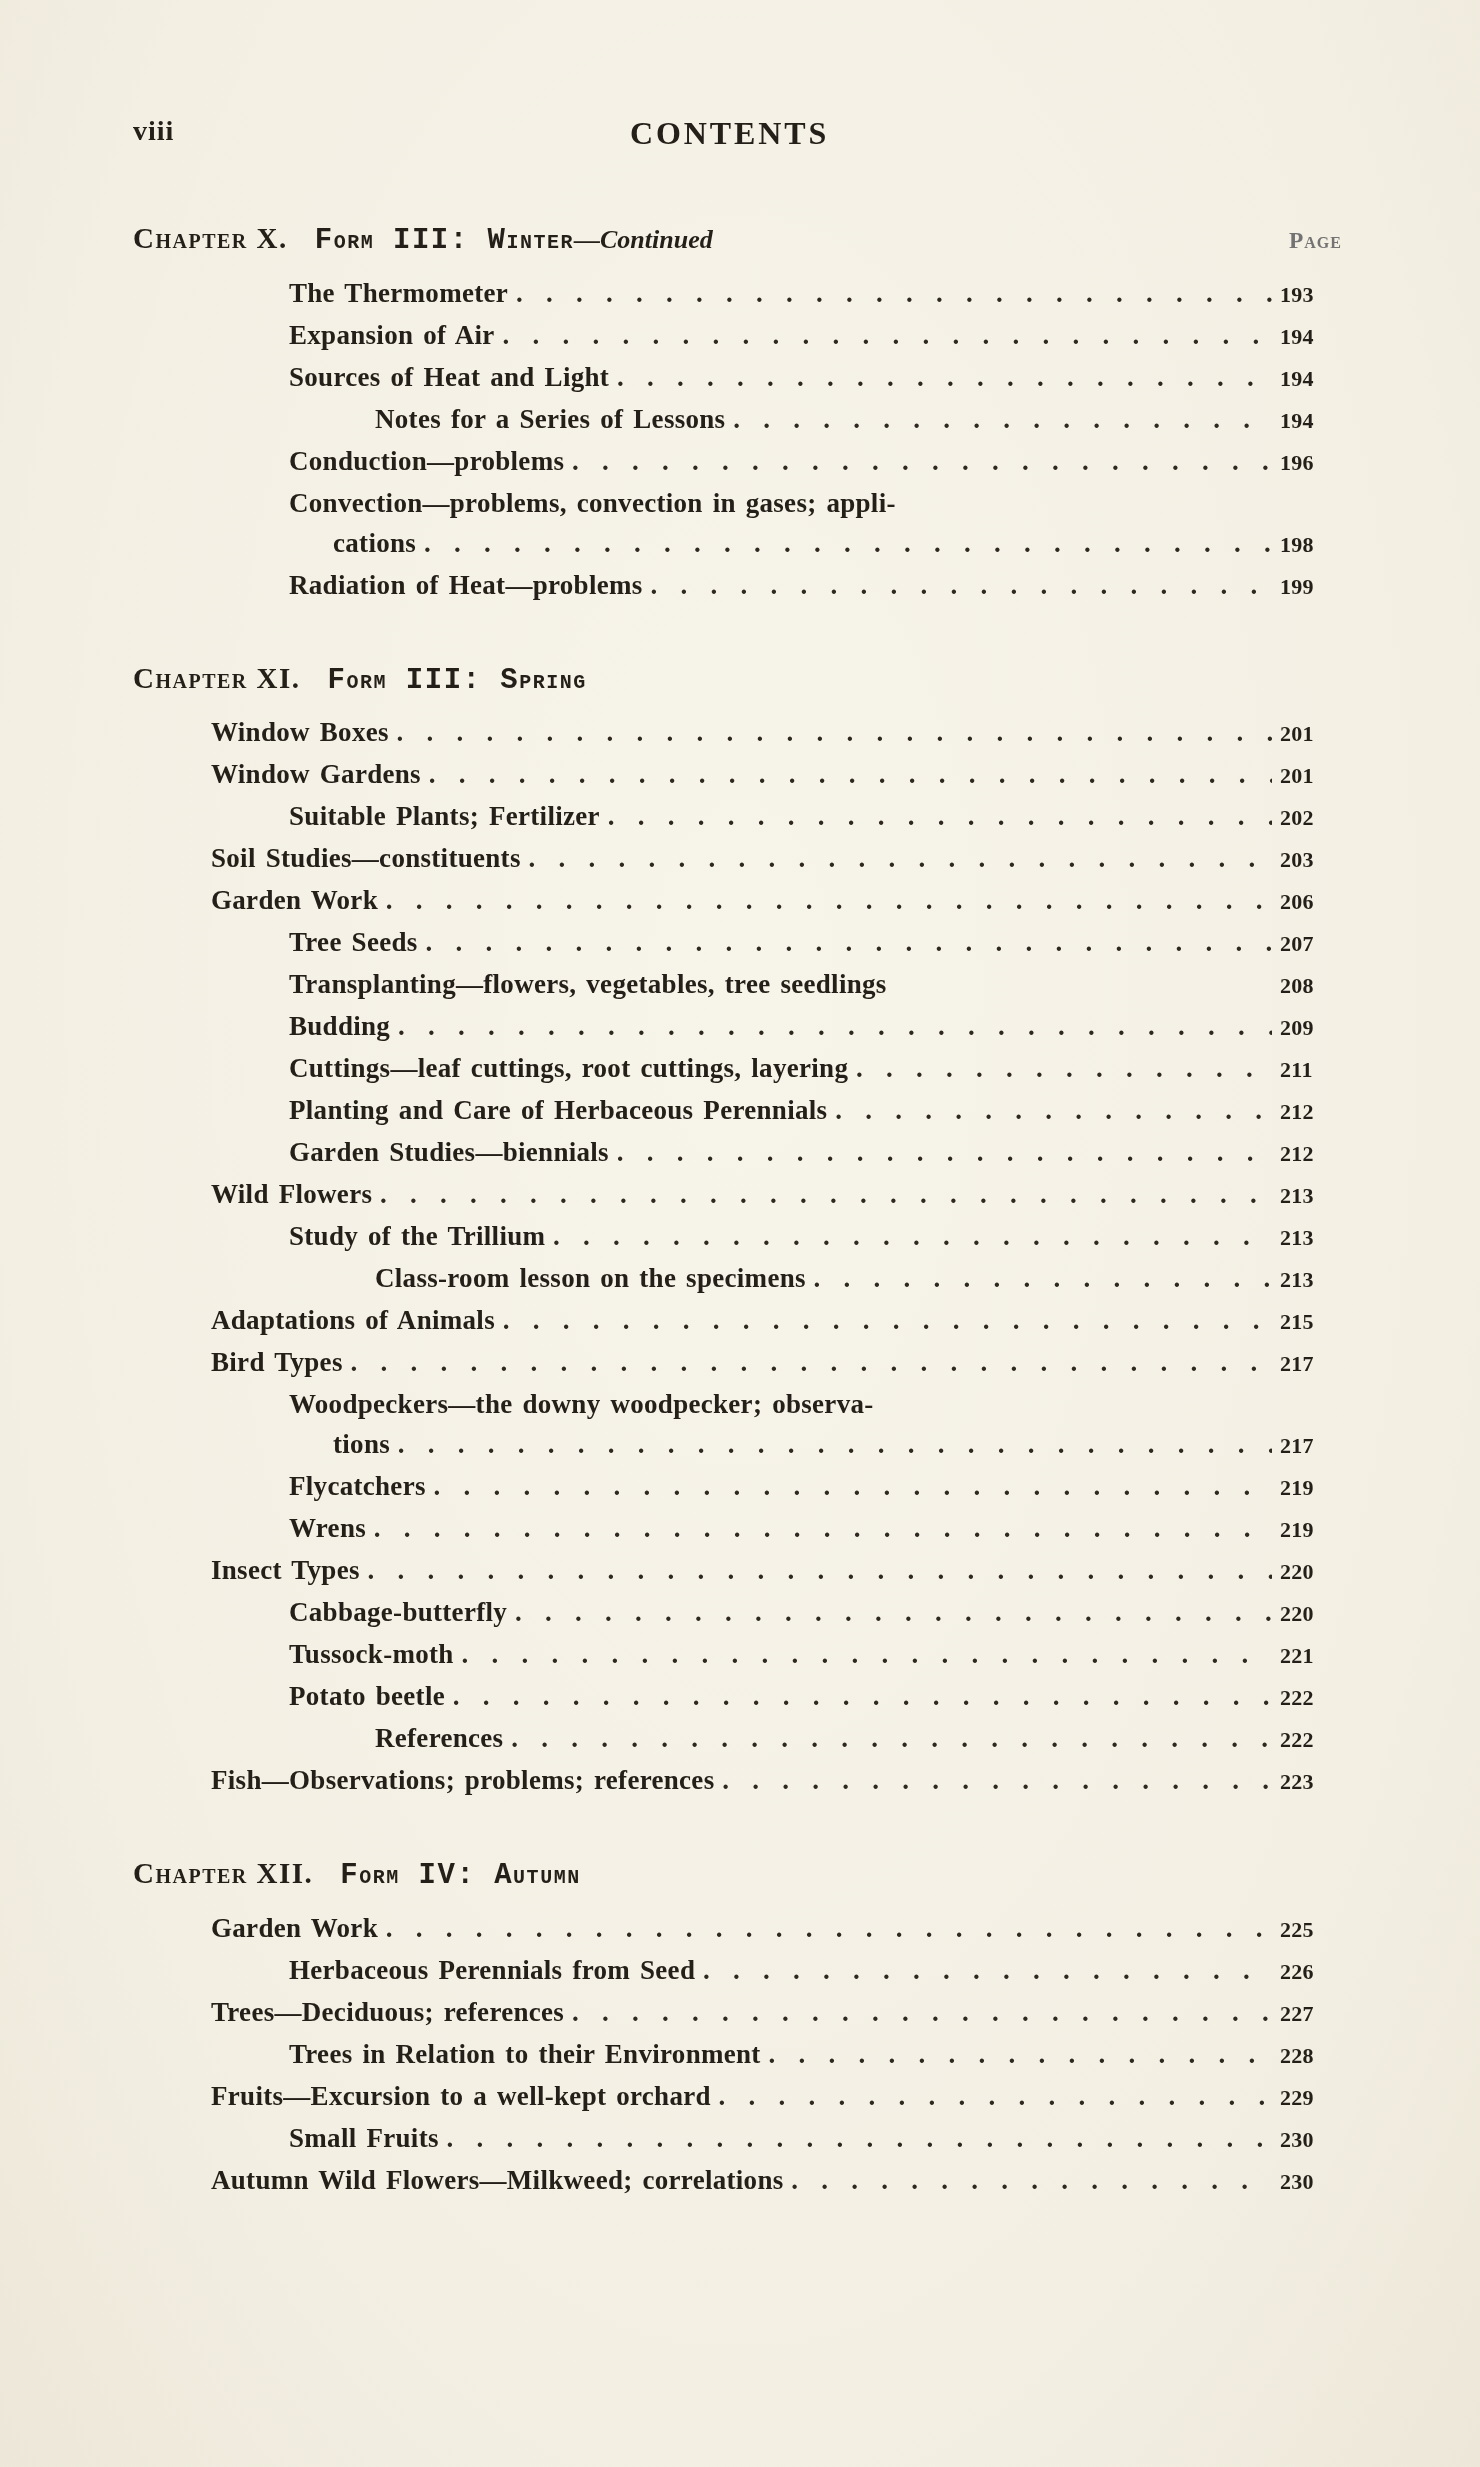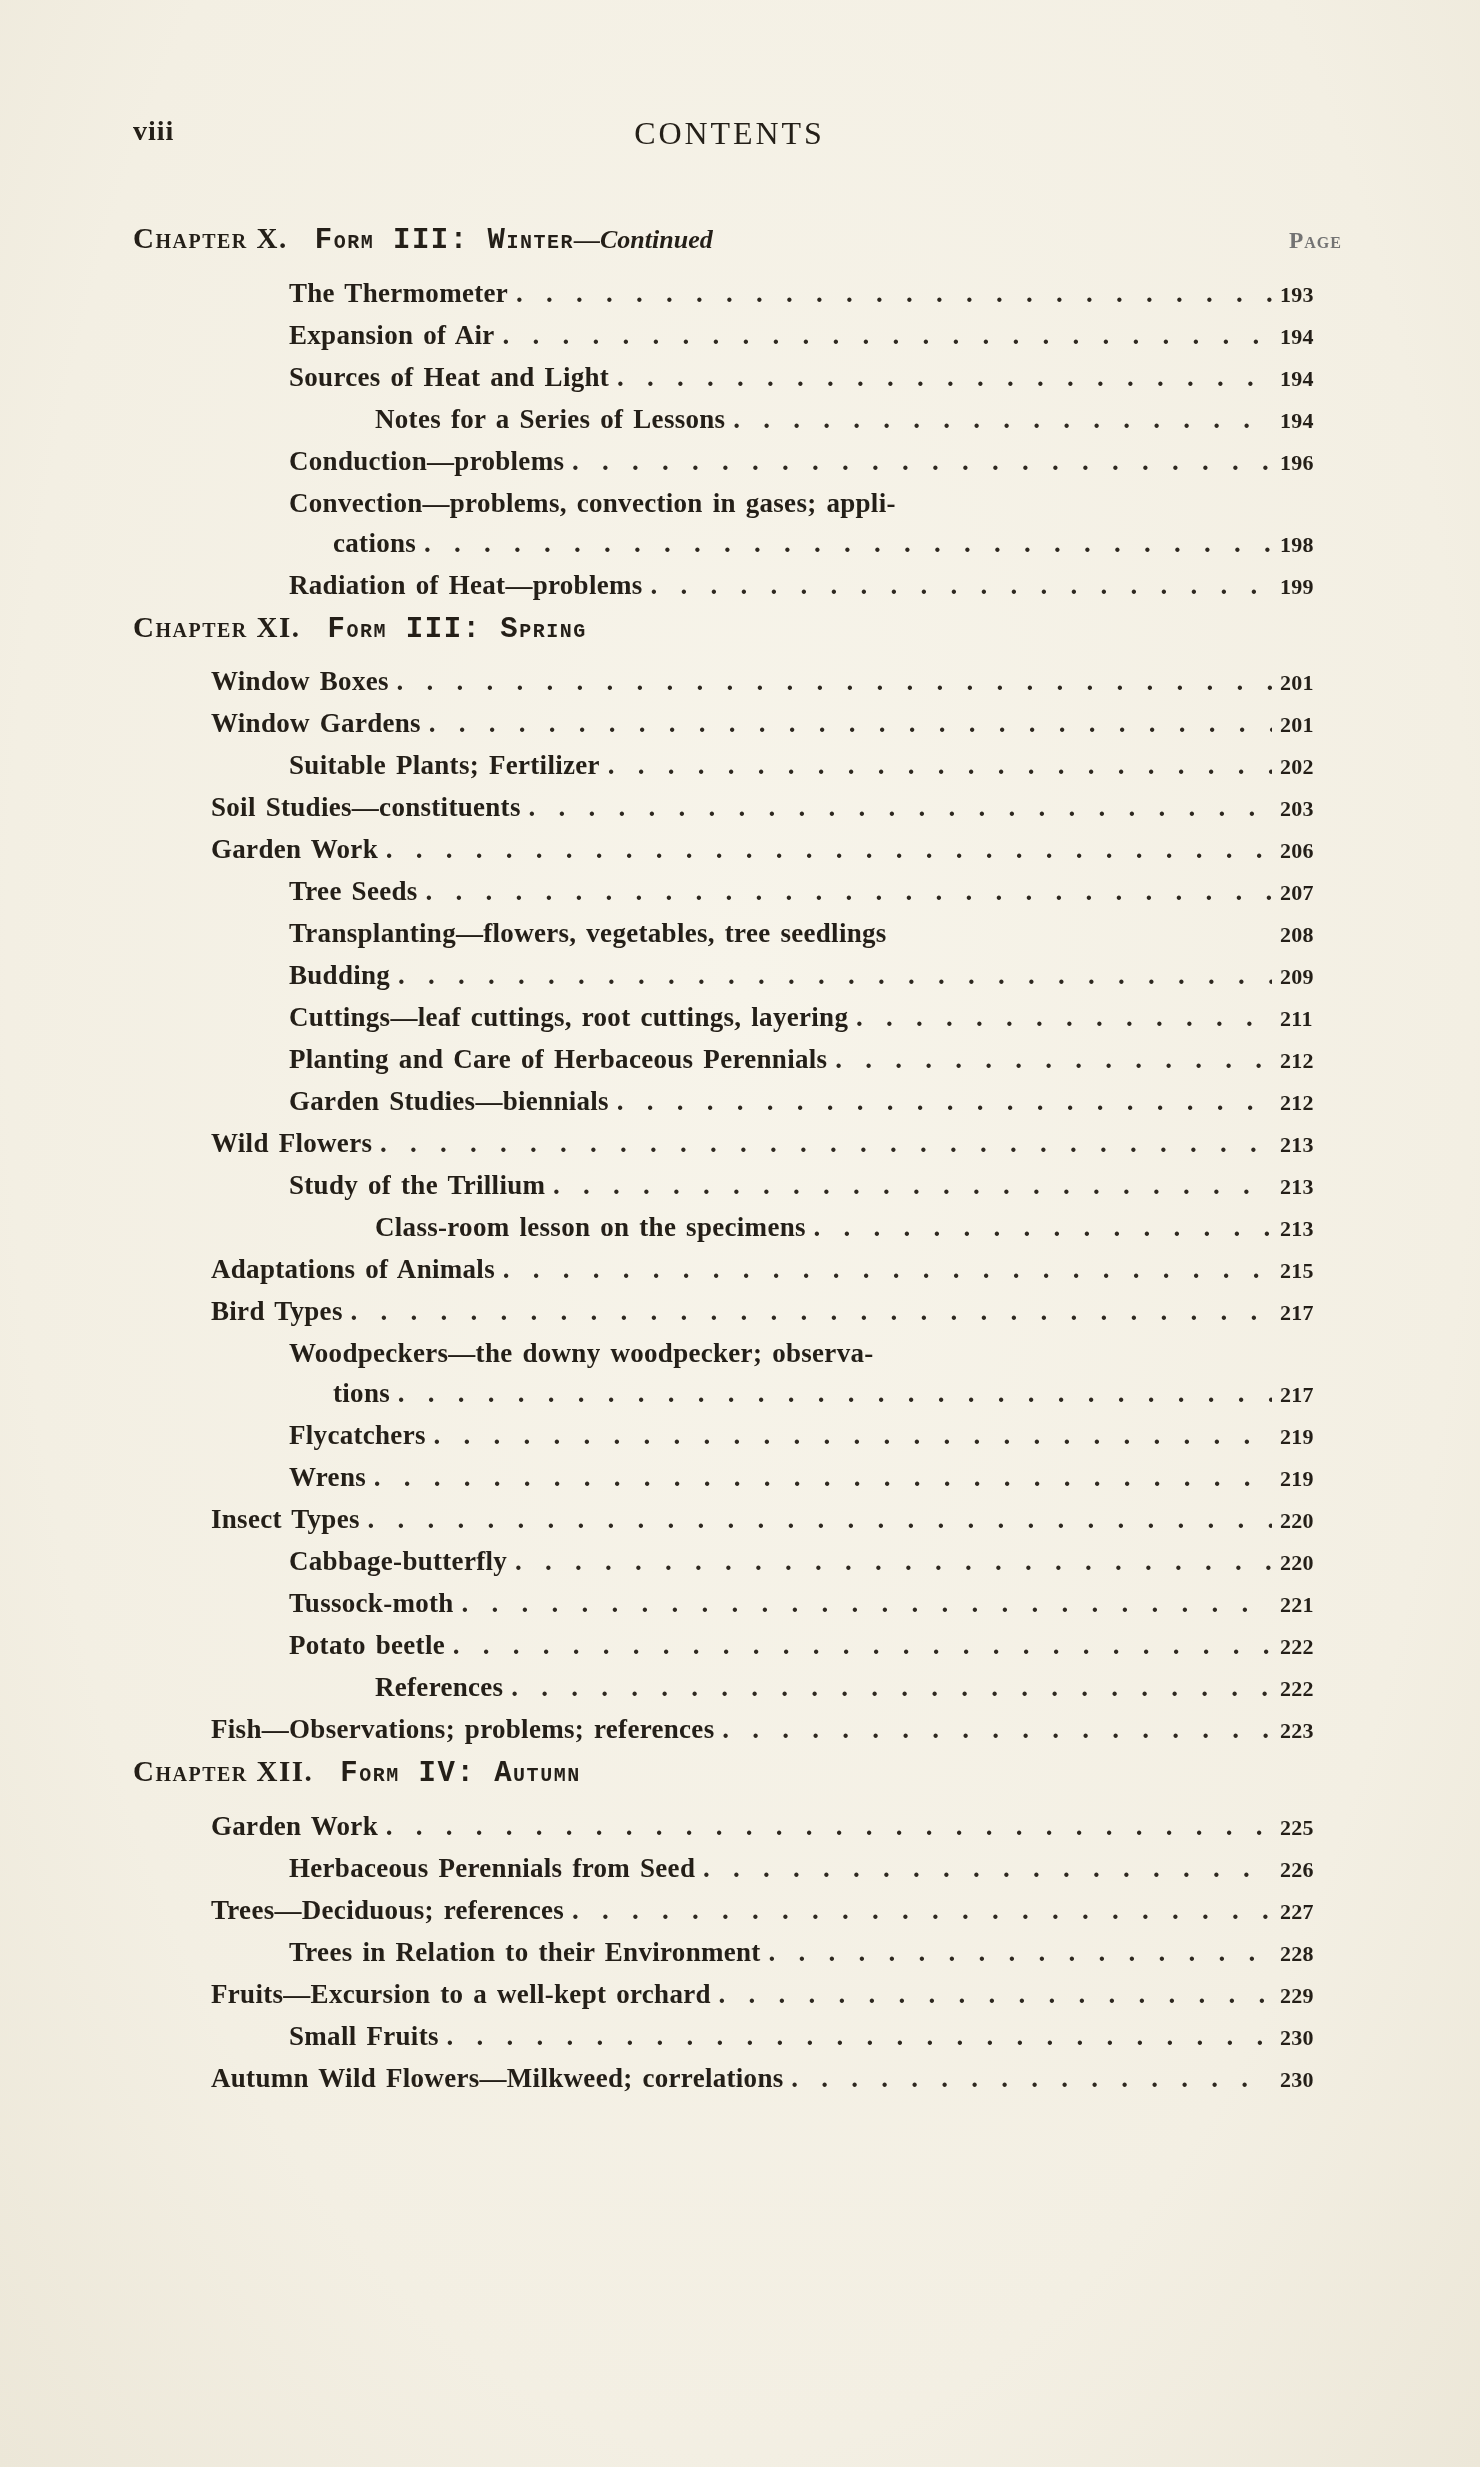--- a/index.html
+++ b/index.html
@@ -33,27 +33,27 @@
     font-size: 28px;
     letter-spacing: 1px;
   }
   .title {
     position: absolute;
     left: 0;
     right: 16px;
     top: 0;
     text-align: center;
     font-size: 32px;
-    font-weight: 400;
+    font-weight: 700;
     letter-spacing: 2.9px;
     margin: 0;
   }
   
   .toc section { margin-top: 0; }
-  .toc section + section { }
+  .toc section + section { margin-top: 51px; }
 
   .hline {
     display: flex;
     align-items: baseline;
     line-height: 40px;
     margin-bottom: 11.7px;
   }
   .chap {
     font-variant: small-caps;
     font-size: 29px;

